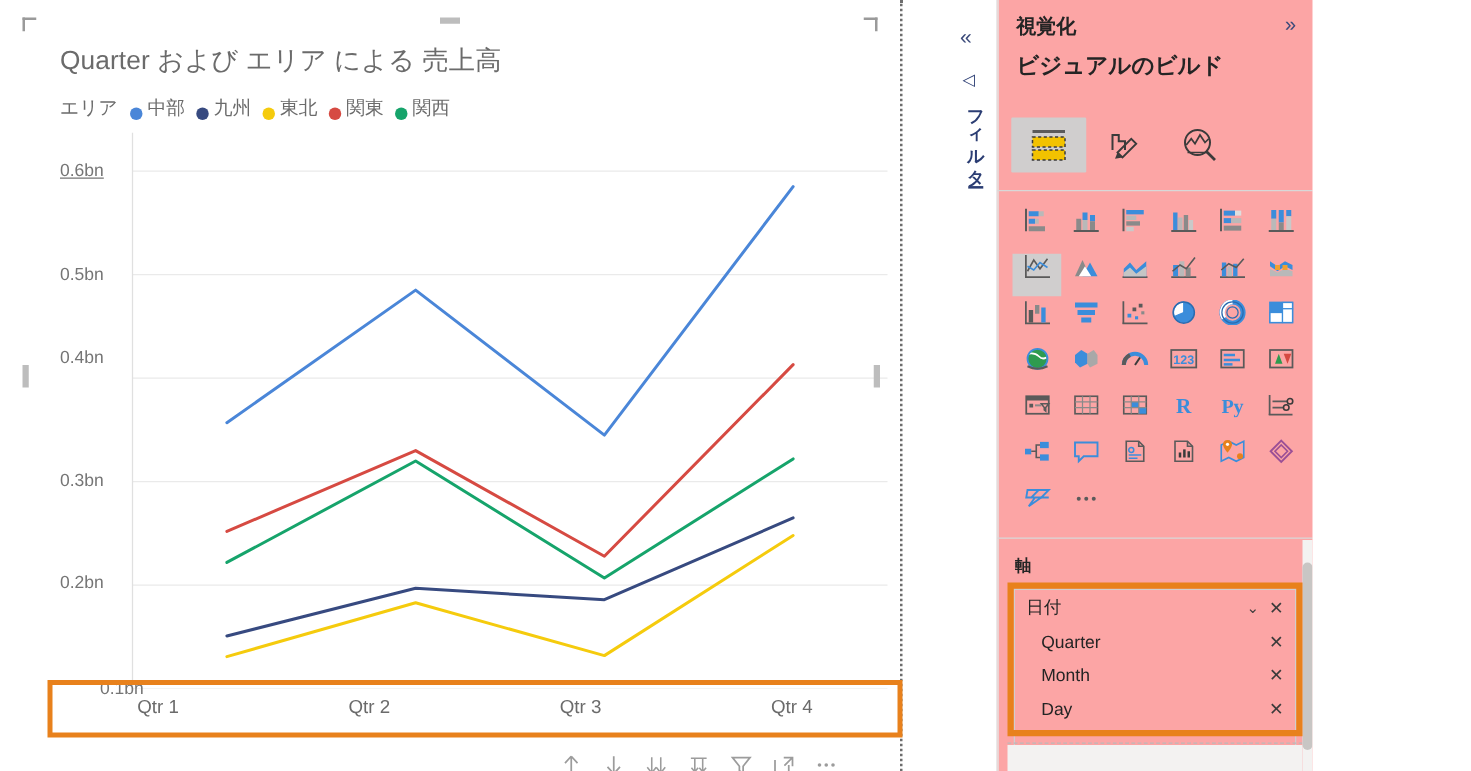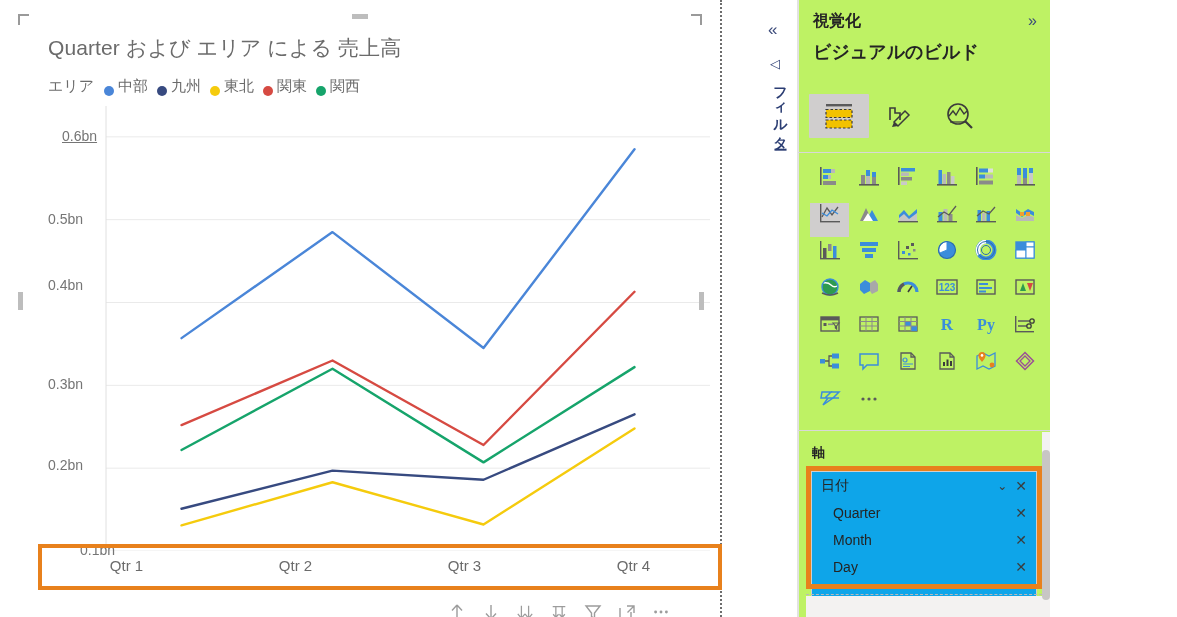--- a/index.html
+++ b/index.html
@@ -100,21 +100,21 @@
     writing-mode: vertical-rl; text-orientation: upright; letter-spacing: 0px;
     white-space: nowrap;
   }
   #filters-pane-rule {
     position: absolute; left: 37px; top: 0; width: 1px; height: 617px; background: #e2e2e2;
   }
 
   
   #viz-pane {
     position: absolute; left: 798px; top: 0; width: 304px; height: 617px;
-    background: #bef264; border-left: 1px solid #e2e2e2;
+    background: #fca5a5; border-left: 1px solid #e2e2e2;
   }
   #viz-header {
     position: absolute; left: 0; top: 0; width: 252px; height: 42px;
     display: flex; align-items: center; padding: 0 14px;
   }
   #viz-title { font-size: 16px; font-weight: 700; color: #242424; }
   #viz-expand { margin-left: auto; font-size: 16px; color: #3b4a7a; }
   #viz-subtitle {
     position: absolute; left: 14px; top: 40px;
     font-size: 18px; font-weight: 700; color: #242424;
@@ -149,21 +149,21 @@
   #wells-sep { position: absolute; left: 798px; top: 430px; width: 252px; height: 1px; background: #d8d8d8; }
   #well-axis-label {
     position: absolute; left: 812px; top: 444px; font-size: 13px; color: #242424; font-weight: 700;
   }
   #well-highlight {
     position: absolute; left: 806px; top: 466px; width: 236px; height: 123px;
     border: 5px solid #e8811c; z-index: 18; pointer-events: none;
   }
   #well-box {
     position: absolute; left: 811px; top: 471px; width: 226px; height: 127px;
-    background: #0ea5e9; border: 1px solid #d0cfce;
+    background: #fca5a5; border: 1px solid #d0cfce;
   }
   .well-row {
     height: 27px; display: flex; align-items: center;
     font-size: 14px; color: #242424; padding-left: 9px;
   }
   .well-row.child { padding-left: 21px; }
   .well-row .row-actions { margin-left: auto; display: flex; align-items: center; gap: 8px; padding-right: 9px; color: #3b3b3b;}
   .chev { font-size: 12px; color: #3b3b3b; }
   .xmark { font-size: 14px; color: #3b3b3b; line-height: 1; }
   #well-dash-top {
@@ -242,21 +242,21 @@
             <line x1="64" x2="668" y1="279.33962264150944" y2="279.33962264150944" stroke="#eaeaea" stroke-width="1"></line>
             <line x1="64" x2="668" y1="362.16981132075466" y2="362.16981132075466" stroke="#eaeaea" stroke-width="1"></line>
             <line x1="64" x2="668" y1="445" y2="445" stroke="#eaeaea" stroke-width="1"></line>
             <line x1="64" x2="64" y1="0" y2="445" stroke="#e0e0e0" stroke-width="1"></line>
             <polyline points="139.5,232.12641509433962 290.5,126.10377358490565 441.5,242.06603773584905 592.5,43.27358490566041" fill="none" stroke="#4a86d8" stroke-width="2.4" stroke-linejoin="round" stroke-linecap="round"></polyline>
             <polyline points="139.5,402.75660377358486 290.5,364.654716981132 441.5,373.766037735849 592.5,308.3301886792453" fill="none" stroke="#374a80" stroke-width="2.4" stroke-linejoin="round" stroke-linecap="round"></polyline>
             <polyline points="139.5,419.32264150943394 290.5,376.2509433962264 441.5,418.49433962264146 592.5,322.41132075471694" fill="none" stroke="#f5cb0d" stroke-width="2.4" stroke-linejoin="round" stroke-linecap="round"></polyline>
             <polyline points="139.5,319.09811320754716 290.5,254.49056603773585 441.5,338.9773584905661 592.5,185.74150943396228" fill="none" stroke="#d64a42" stroke-width="2.4" stroke-linejoin="round" stroke-linecap="round"></polyline>
             <polyline points="139.5,343.9471698113208 290.5,262.77358490566036 441.5,356.3716981132076 592.5,261.11698113207547" fill="none" stroke="#16a46b" stroke-width="2.4" stroke-linejoin="round" stroke-linecap="round"></polyline>
           </svg>
-      <div class="ylabel" style="left: 20px; top: 21.8491px; text-decoration: underline;">0.6bn</div>
+      <div class="ylabel" style="left: 6px; top: 21.8491px; text-decoration: underline;">0.6bn</div>
           <div class="ylabel" style="left: 6px; top: 104.679px;">0.5bn</div>
           <div class="ylabel" style="left: 6px; top: 171px;">0.4bn</div>
           <div class="ylabel" style="left: 6px; top: 270.34px;">0.3bn</div>
           <div class="ylabel" style="left: 6px; top: 351px;">0.2bn</div>
           <div class="ylabel" style="left: 6px; top: 436px; margin-left: 32px;">0.1bn</div>
         </div>
 
       <div id="xaxis-band">
         <div class="xlabel">Qtr 1</div>
         <div class="xlabel">Qtr 2</div>

